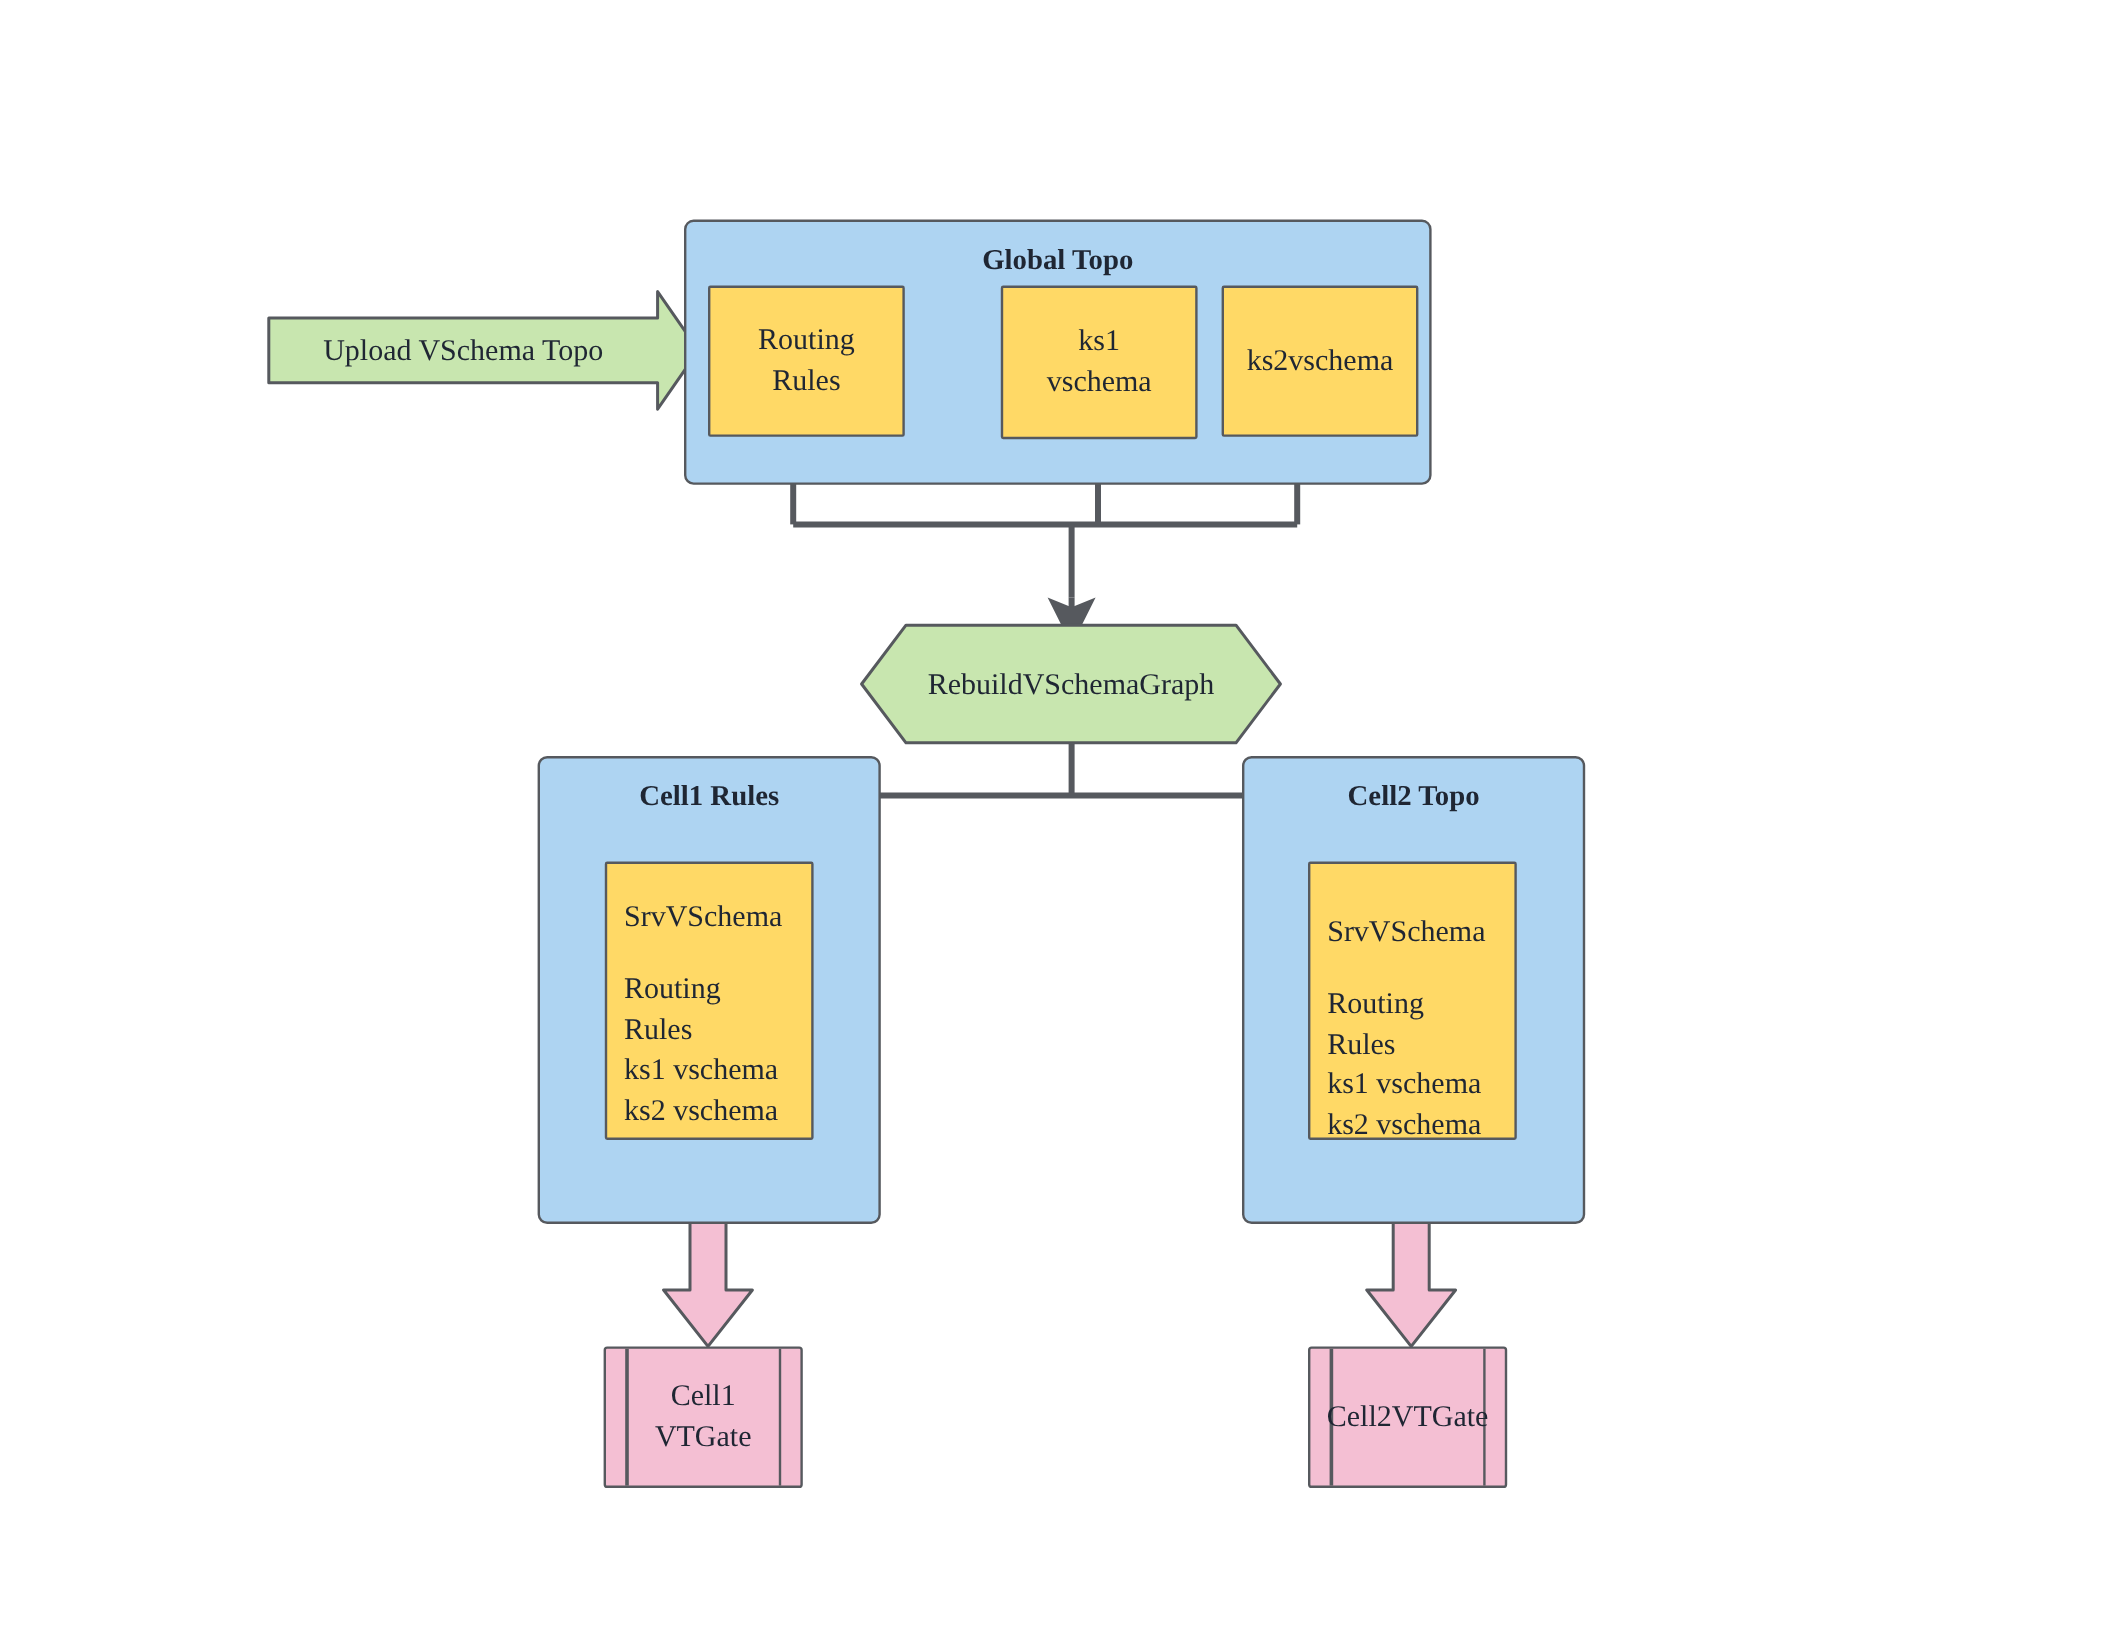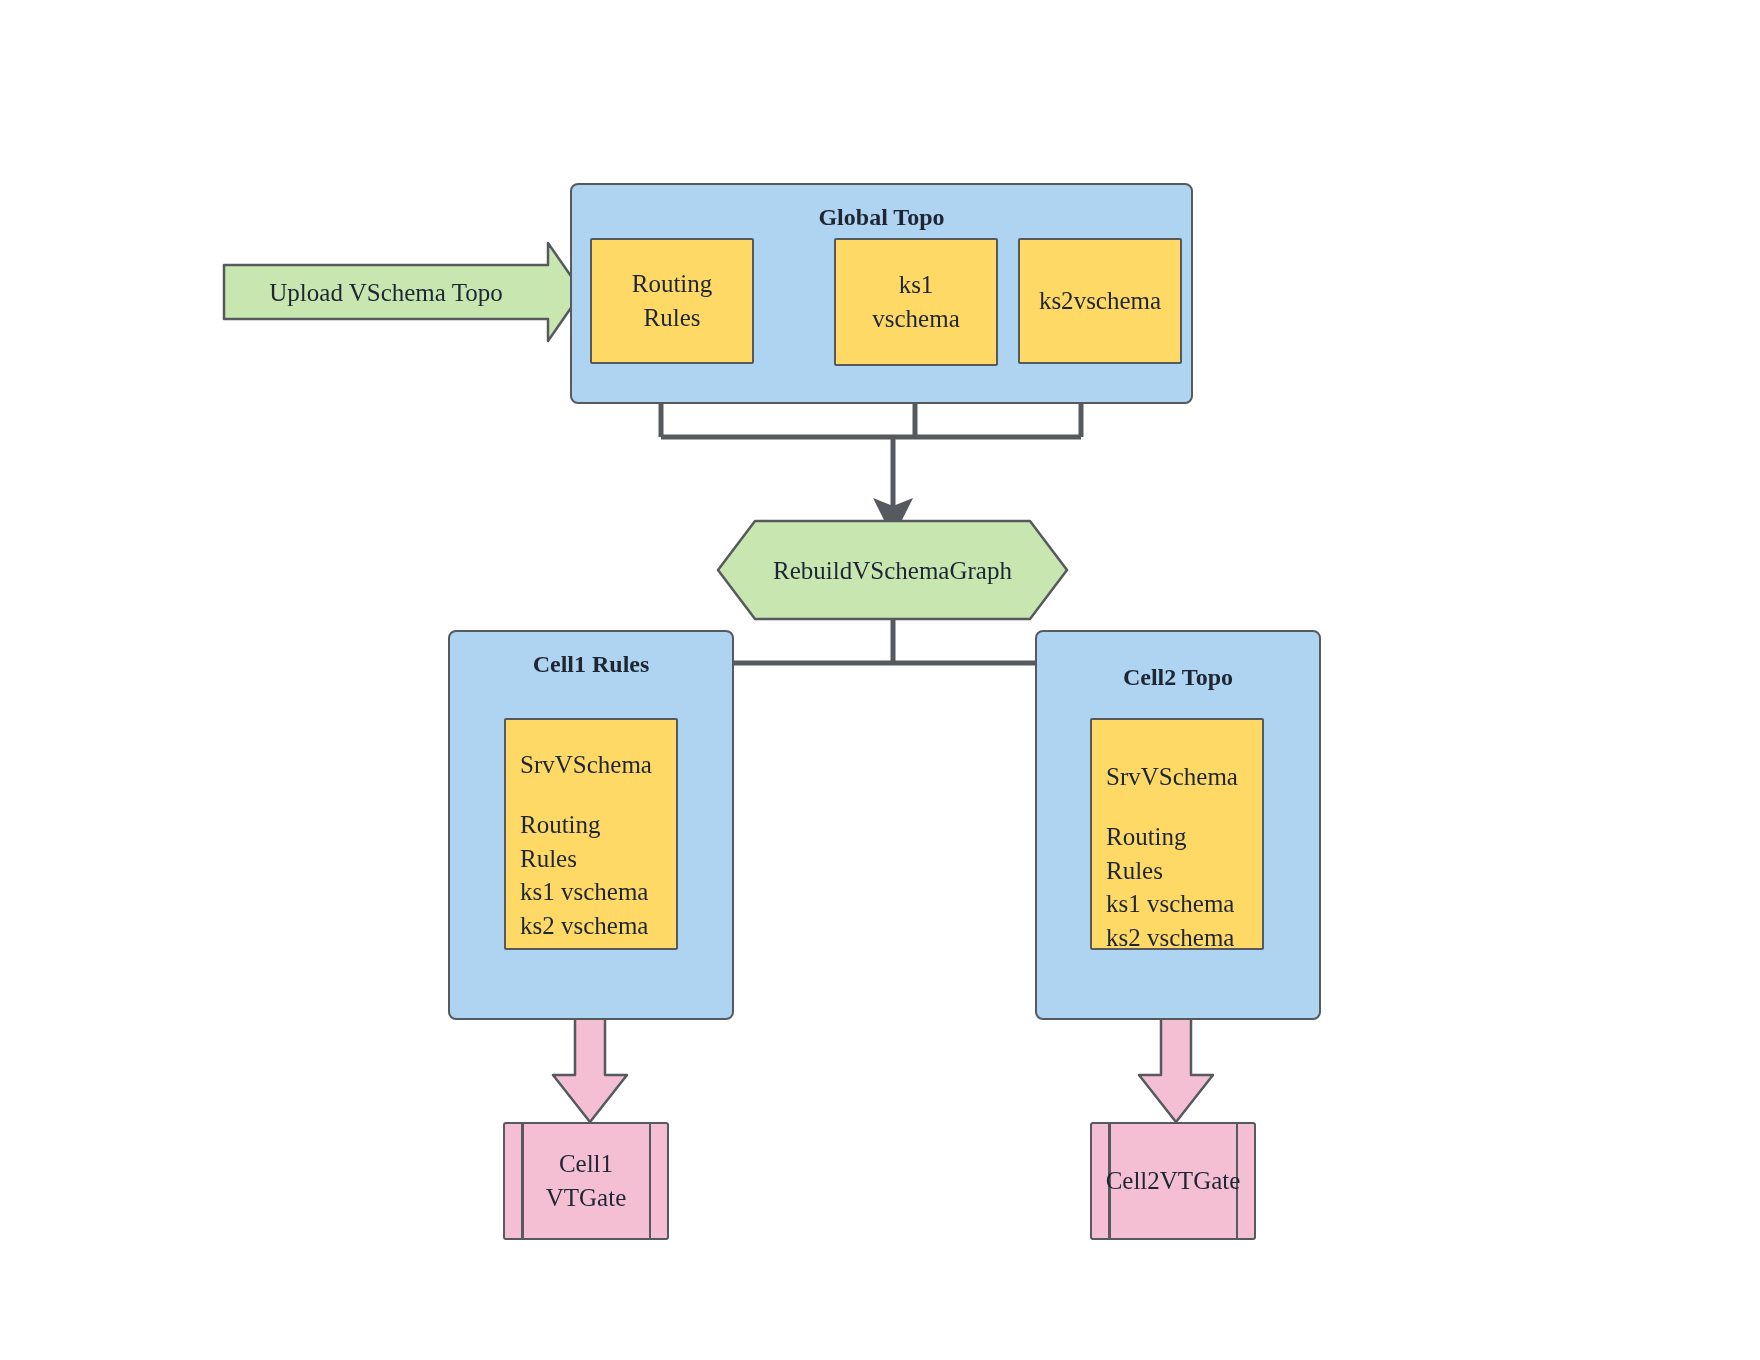--- a/index.html
+++ b/index.html
@@ -174,21 +174,21 @@
     <span style="display:block;">ks1 vschema</span>
     <span style="display:block;">ks2 vschema</span>
   </div>
 
   <div class="node vtgate-box" style="left:503px; top:1122px; width:166px; height:118px; flex-direction:column;">
     <span class="vtgate-label">Cell1</span>
     <span class="vtgate-label">VTGate</span>
   </div>
 
   <div class="node container-box" style="left:1035px; top:630px; width:286px; height:390px;">
-    <div class="container-title" style="top:16px;margin-top:13px;">Cell2 Topo</div>
+    <div class="container-title" style="top:16px;">Cell2 Topo</div>
   </div>
 
   <div class="node yellow-box left-text" style="left:1090px; top:718px; width:174px; height:232px; padding-top:40px;">
     <span>SrvVSchema</span>
     <span class="gap"></span>
     <span style="display:block;">Routing Rules</span>
     <span style="display:block;">ks1 vschema</span>
     <span style="display:block;">ks2 vschema</span>
   </div>
 

